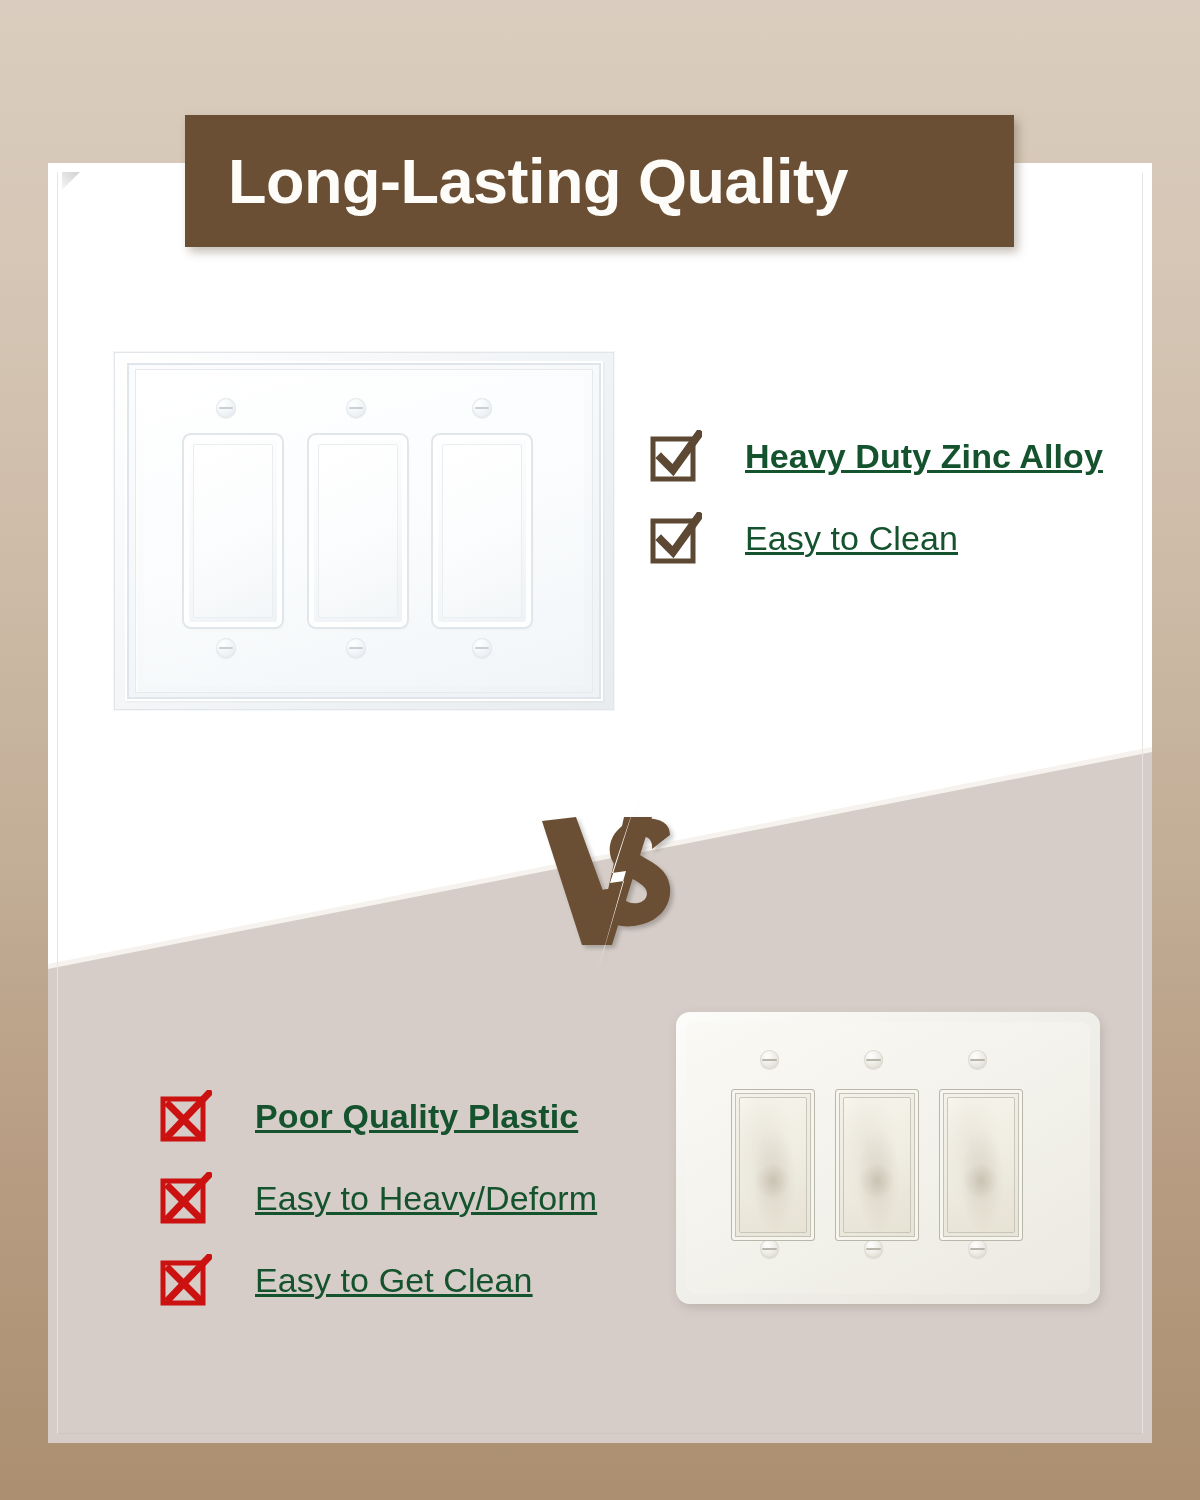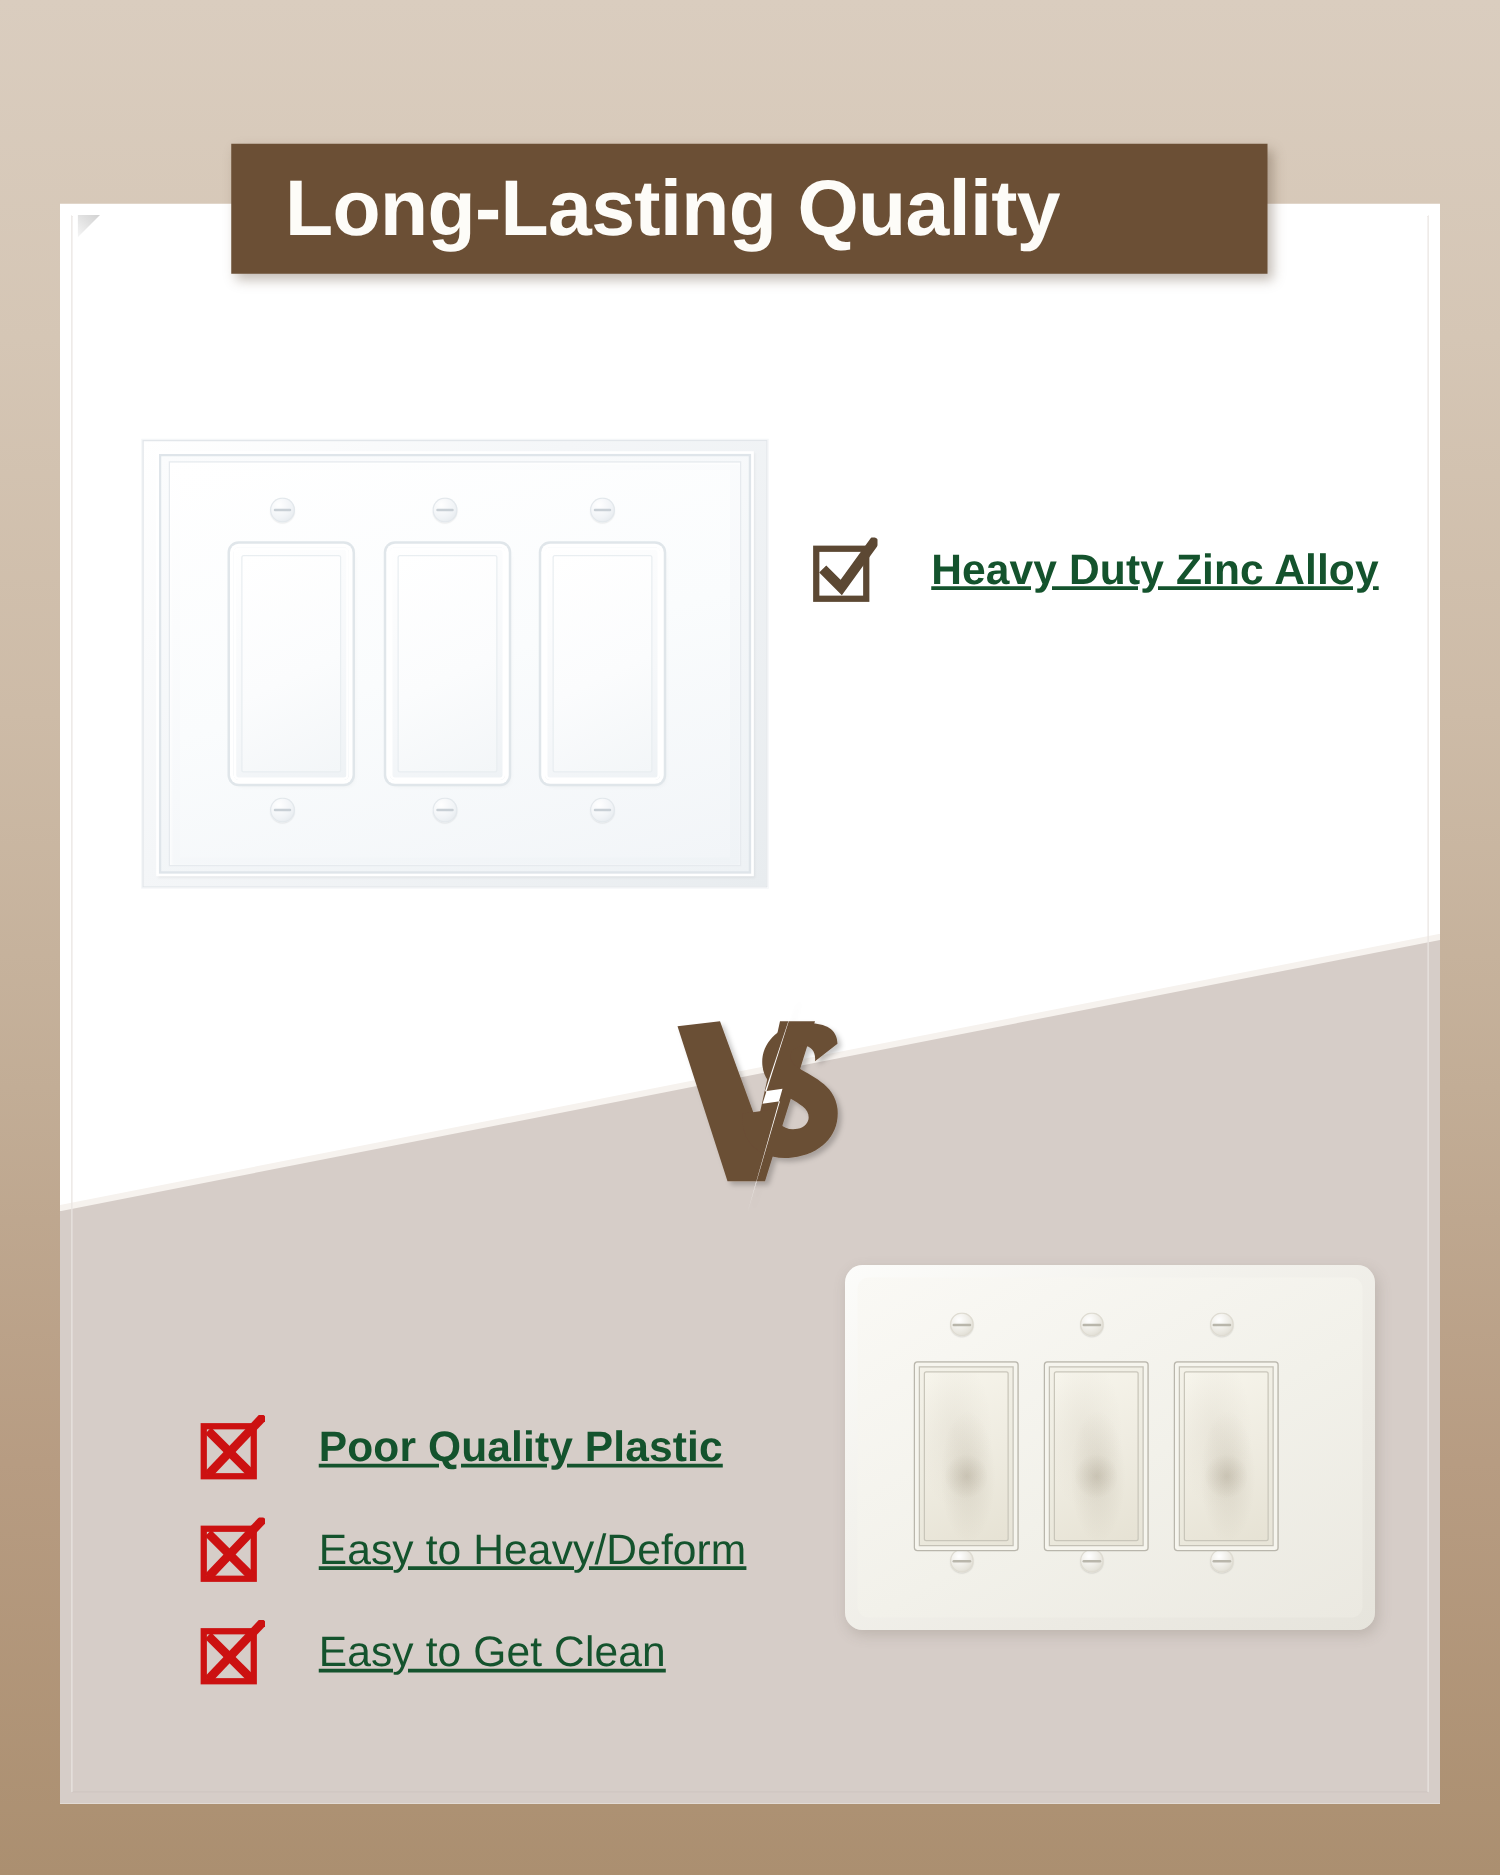--- a/index.html
+++ b/index.html
@@ -79,21 +79,21 @@
     border-right: 1px solid #e9e4e1;
     pointer-events: none;
   }
 
   
   .banner {
     position: absolute;
     left: 185px;
     top: 115px;
     width: 829px;
-    height: 104px;
+    height: 132px;
     background: #6b4f35;
     box-shadow: 4px 5px 9px rgba(90,70,50,0.35);
     display: flex;
     align-items: center;
     z-index: 20;
   }
   .banner-text {
     color: #fdfcf8;
     font-size: 63px;
     font-weight: bold;
@@ -309,20 +309,29 @@
       <span class="mark-box">
         <svg width="52" height="52" viewBox="0 0 52 52">
           <rect x="3" y="9" width="40" height="40" fill="none" stroke="#5c4833" stroke-width="5"></rect>
           <path d="M11 28 L23 40 L49 4" fill="none" stroke="#5c4833" stroke-width="8" stroke-linecap="square" stroke-linejoin="miter"></path>
         </svg>
       </span>
       <span class="feature-label bold">Heavy Duty Zinc Alloy</span>
     </div>
 
 
+    <div class="feature-row">
+      <span class="mark-box">
+        <svg width="52" height="52" viewBox="0 0 52 52">
+          <rect x="3" y="9" width="40" height="40" fill="none" stroke="#5c4833" stroke-width="5"></rect>
+          <path d="M11 28 L23 40 L49 4" fill="none" stroke="#5c4833" stroke-width="8" stroke-linecap="square" stroke-linejoin="miter"></path>
+        </svg>
+      </span>
+      <span class="feature-label">Easy to Clean</span>
+    </div>
   </div>
 
   <div class="vs" style="left:472px; top:632px;">
     <svg width="190" height="175" viewBox="0 0 190 175">
       <defs>
         <filter id="vssh" x="-20%" y="-20%" width="150%" height="150%">
           <feDropShadow dx="3" dy="3" stdDeviation="2" flood-color="#000" flood-opacity="0.22"></feDropShadow>
         </filter>
       </defs>
       <g filter="url(#vssh)">
@@ -334,21 +343,21 @@
                  C106 110 100 102 101 92 L74 96
                  C72 120 90 134 114 131 C138 128 152 112 150 92
                  C148 72 128 66 117 58 C110 53 111 44 120 42
                  C128 40 133 46 132 54 Z" fill="#6b4f35"></path>
 
         <path d="M118 0 L92 78 L106 76 L78 175 L104 86 L90 88 Z" fill="#ffffff"></path>
       </g>
     </svg>
   </div>
 
-  <div class="feature-list" style="left:112px; top:954px;">
+  <div class="feature-list" style="left:112px; top:912px;">
 
     <div class="feature-row">
       <span class="mark-box">
         <svg width="52" height="52" viewBox="0 0 52 52">
           <rect x="3" y="9" width="40" height="40" fill="none" stroke="#cc1111" stroke-width="5"></rect>
           <path d="M9 15 L39 45" stroke="#cc1111" stroke-width="7" stroke-linecap="square"></path>
           <path d="M9 45 L49 3" stroke="#cc1111" stroke-width="7" stroke-linecap="square"></path>
         </svg>
       </span>
       <span class="feature-label bold">Poor Quality Plastic</span>

